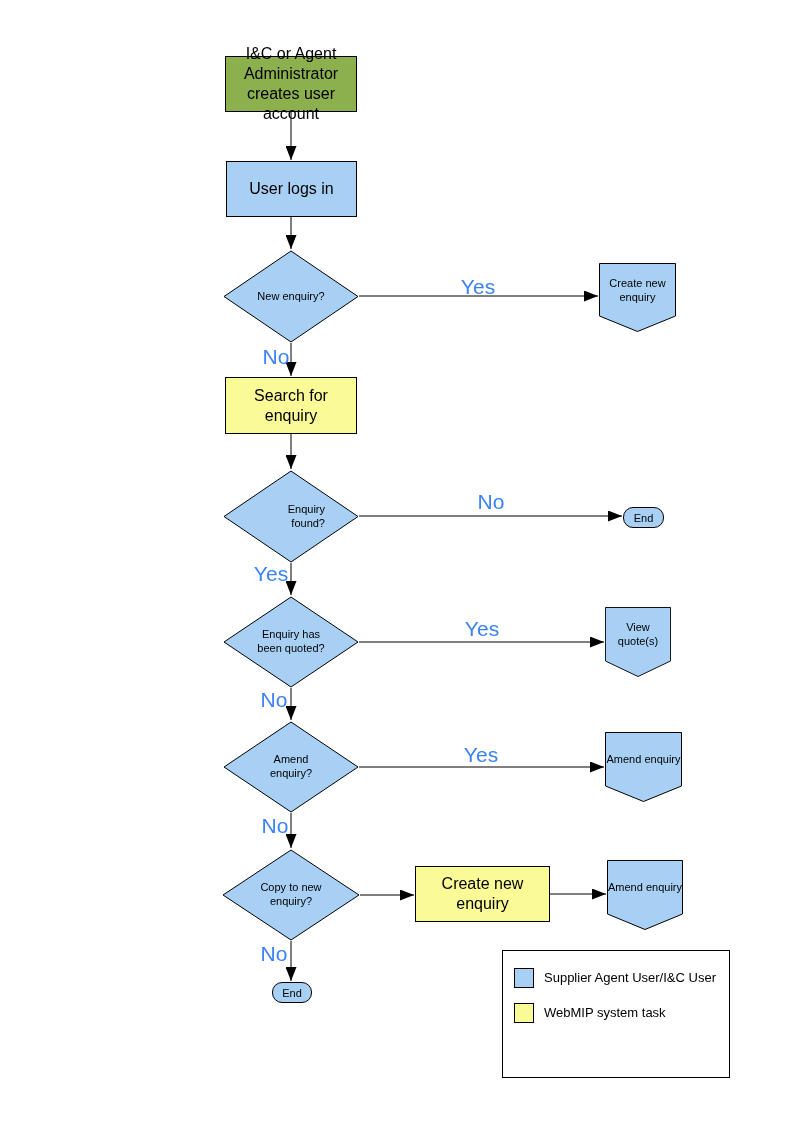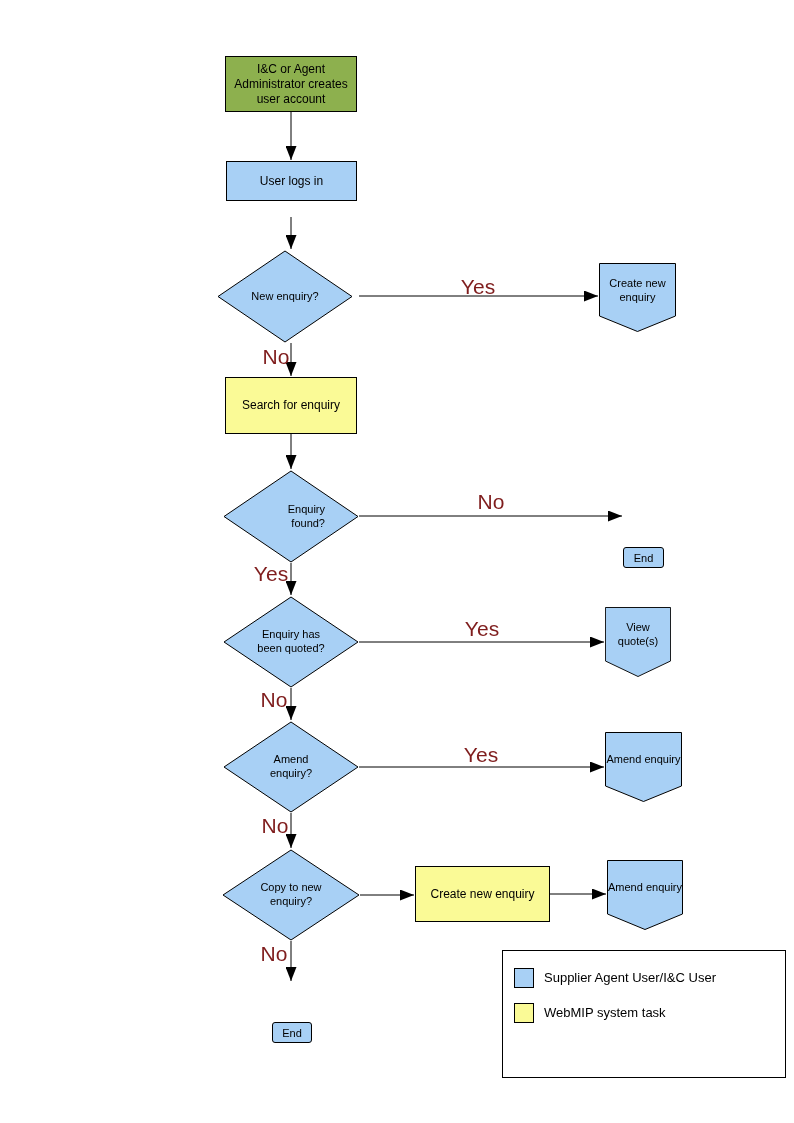--- a/index.html
+++ b/index.html
@@ -3,41 +3,41 @@
 <meta charset="utf-8">
 <style>
   html,body{margin:0;padding:0;background:#ffffff;}
   #canvas{
     position:relative;width:794px;height:1123px;background:#ffffff;
     font-family:"Liberation Sans", sans-serif;overflow:hidden;
   }
   .node{position:absolute;}
   .box{
     position:absolute;border:1px solid #000;display:flex;align-items:center;justify-content:center;
-    text-align:center;font-size:12px;line-height:1.25;color:#000;padding:2px 6px;box-sizing:border-box;
+    text-align:center;font-size:16px;line-height:1.25;color:#000;padding:2px 6px;box-sizing:border-box;
   }
   .box.blue{background:#A8D0F5;}
   .box.yellow{background:#FAFA96;}
   .box.green{background:#8DB04E;}
   .shape-svg{position:absolute;inset:0;width:100%;height:100%;display:block;}
   .label{
     position:absolute;inset:0;display:flex;align-items:center;justify-content:center;
     text-align:center;font-size:11px;line-height:1.25;color:#000;pointer-events:none;
   }
   .pentagon .label{padding-bottom:14px;}
   .terminator{
-    position:absolute;border:1px solid #000;border-radius:3px;background:#A8D0F5;
-    display:flex;align-items:center;justify-content:center;font-size:11px;color:#000;margin-top:40px;
+    position:absolute;border:1px solid #000;border-radius:10px;background:#A8D0F5;
+    display:flex;align-items:center;justify-content:center;font-size:11px;color:#000;
   }
   .edge-label{
-    position:absolute;transform:translate(-50%,-50%);font-size:21px;color:#7f1d1d;white-space:nowrap;
+    position:absolute;transform:translate(-50%,-50%);font-size:21px;color:#3b82f6;white-space:nowrap;
   }
   #connectors{position:absolute;inset:0;width:794px;height:1123px;}
   .legend{
-    position:absolute;left:502px;top:950px;width:284px;height:128px;border:1px solid #000;
+    position:absolute;left:502px;top:950px;width:228px;height:128px;border:1px solid #000;
     box-sizing:border-box;background:#fff;padding:17px 0 0 11px;
   }
   .legend-row{display:flex;align-items:flex-start;margin-bottom:15px;}
   .legend-swatch{flex:0 0 auto;width:20px;height:20px;display:block;}
   .legend-text{margin-left:10px;font-size:13px;line-height:1.3;color:#000;padding-top:2px;}
 </style>
 </head>
 <body>
 
 <div id="canvas">
@@ -61,27 +61,27 @@
       <line x1="359" y1="767" x2="604" y2="767" marker-end="url(#arrow)"></line>
       <line x1="291" y1="813" x2="291" y2="848" marker-end="url(#arrow)"></line>
       <line x1="360" y1="895" x2="414" y2="895" marker-end="url(#arrow)"></line>
       <line x1="550" y1="894" x2="606" y2="894" marker-end="url(#arrow)"></line>
       <line x1="291" y1="941" x2="291" y2="981" marker-end="url(#arrow)"></line>
     </g>
   </svg>
 
   <div class="box green" style="left:225px;top:56px;width:132px;height:56px;">I&amp;C or Agent Administrator creates user account</div>
 
-  <div class="box blue" style="left:226px;top:161px;width:131px;height:40px;">User logs in</div>
+  <div class="box blue" style="left:226px;top:161px;width:131px;height:56px;">User logs in</div>
 
   <div class="box yellow" style="left:225px;top:377px;width:132px;height:57px;">Search for enquiry</div>
 
   <div class="box yellow" style="left:415px;top:866px;width:135px;height:56px;">Create new enquiry</div>
 
-  <div class="node diamond" style="left:217px;top:250px;width:136px;height:93px;">
+  <div class="node diamond" style="left:223px;top:250px;width:136px;height:93px;">
     <svg class="shape-svg" viewBox="0 0 136 93" preserveAspectRatio="none">
       <polygon points="68,1 135,46.5 68,92 1,46.5" stroke="#000" stroke-width="1" fill="#A8D0F5"></polygon>
     </svg>
     <div class="label">New enquiry?</div>
   </div>
 
   <div class="node diamond" style="left:223px;top:470px;width:136px;height:93px;">
     <svg class="shape-svg" viewBox="0 0 136 93" preserveAspectRatio="none">
       <polygon points="68,1 135,46.5 68,92 1,46.5" stroke="#000" stroke-width="1" fill="#A8D0F5"></polygon>
     </svg>

